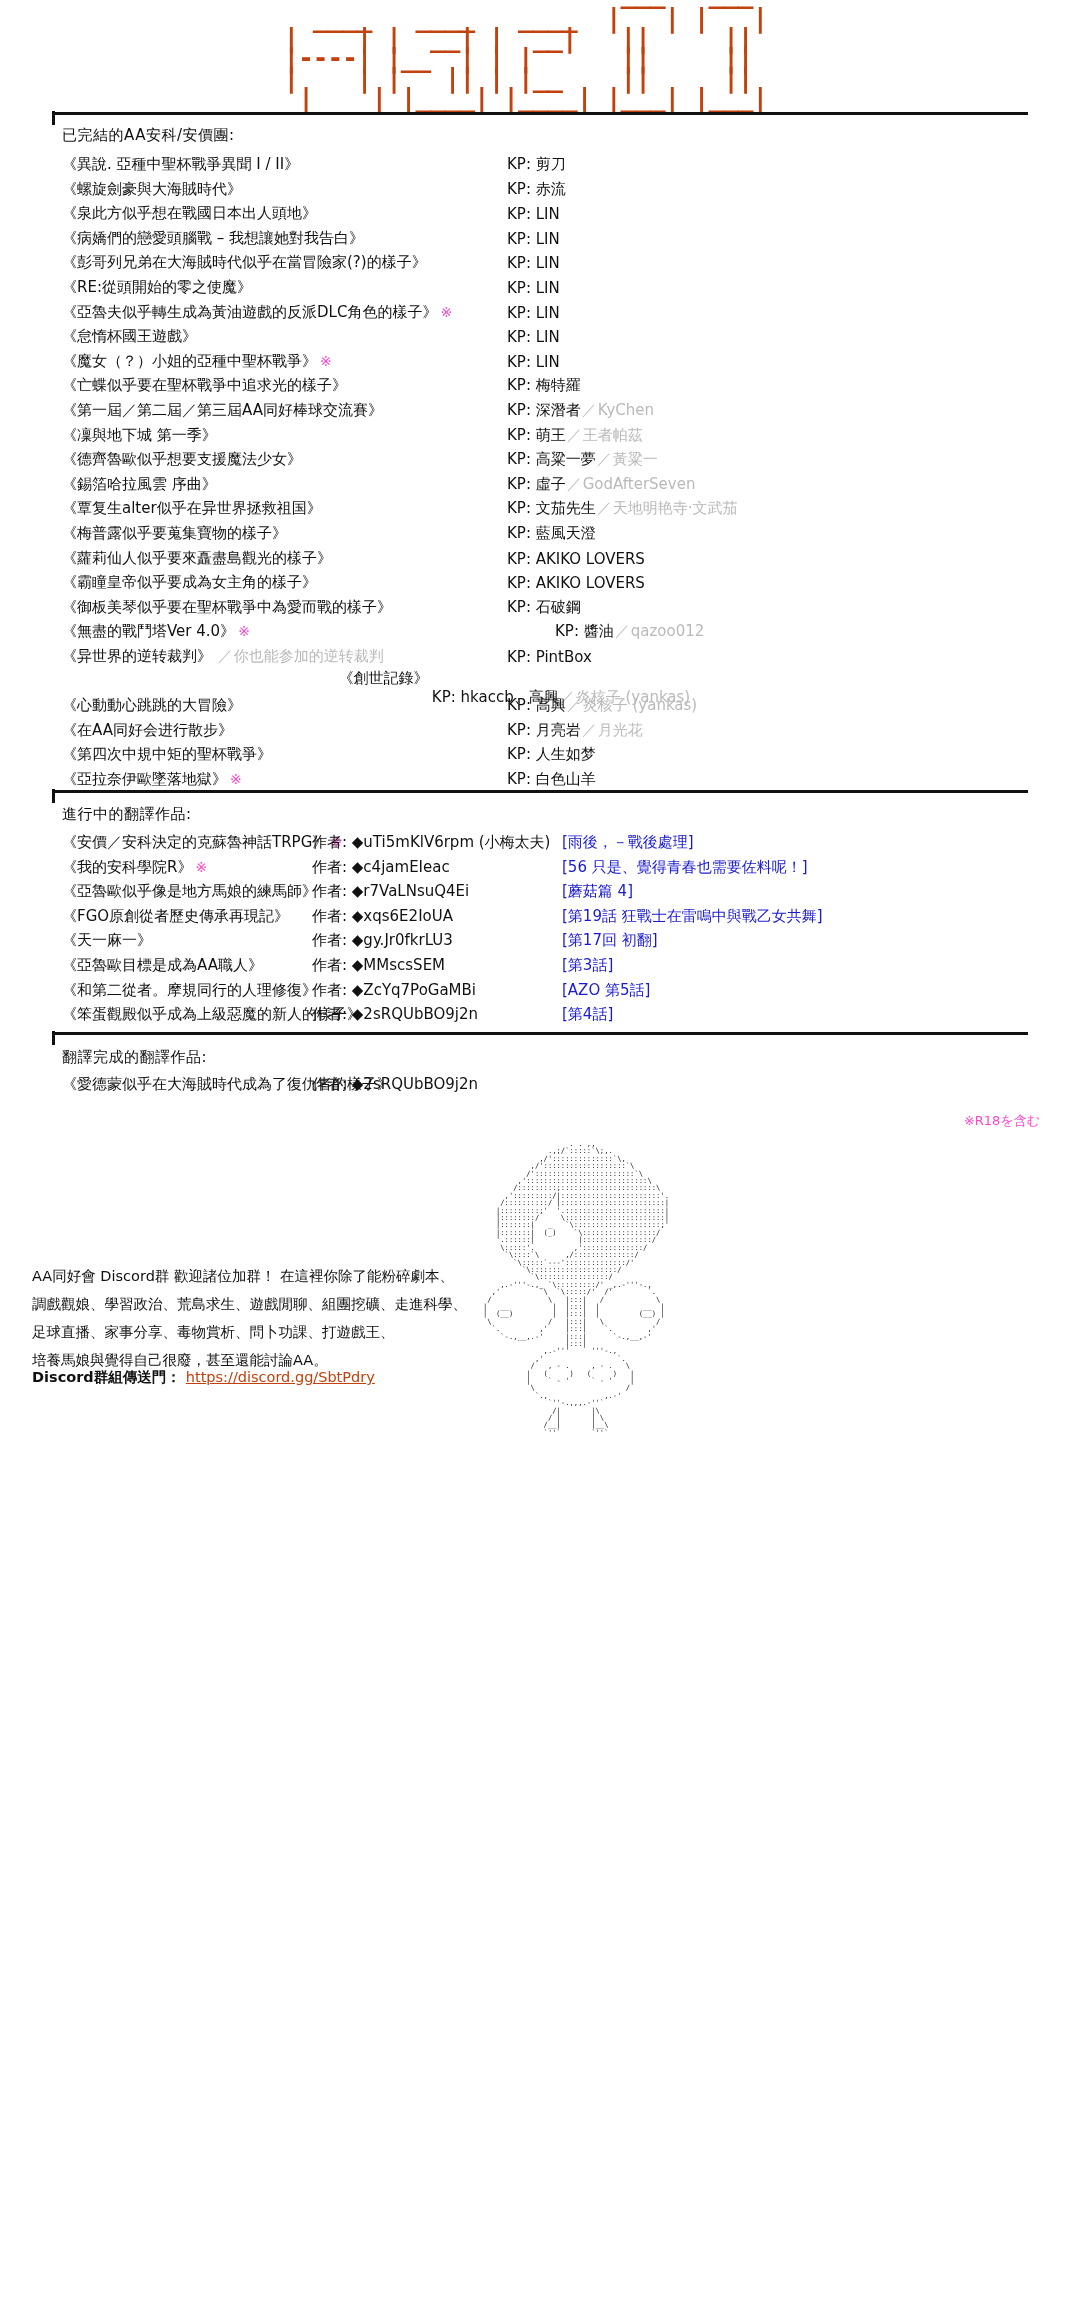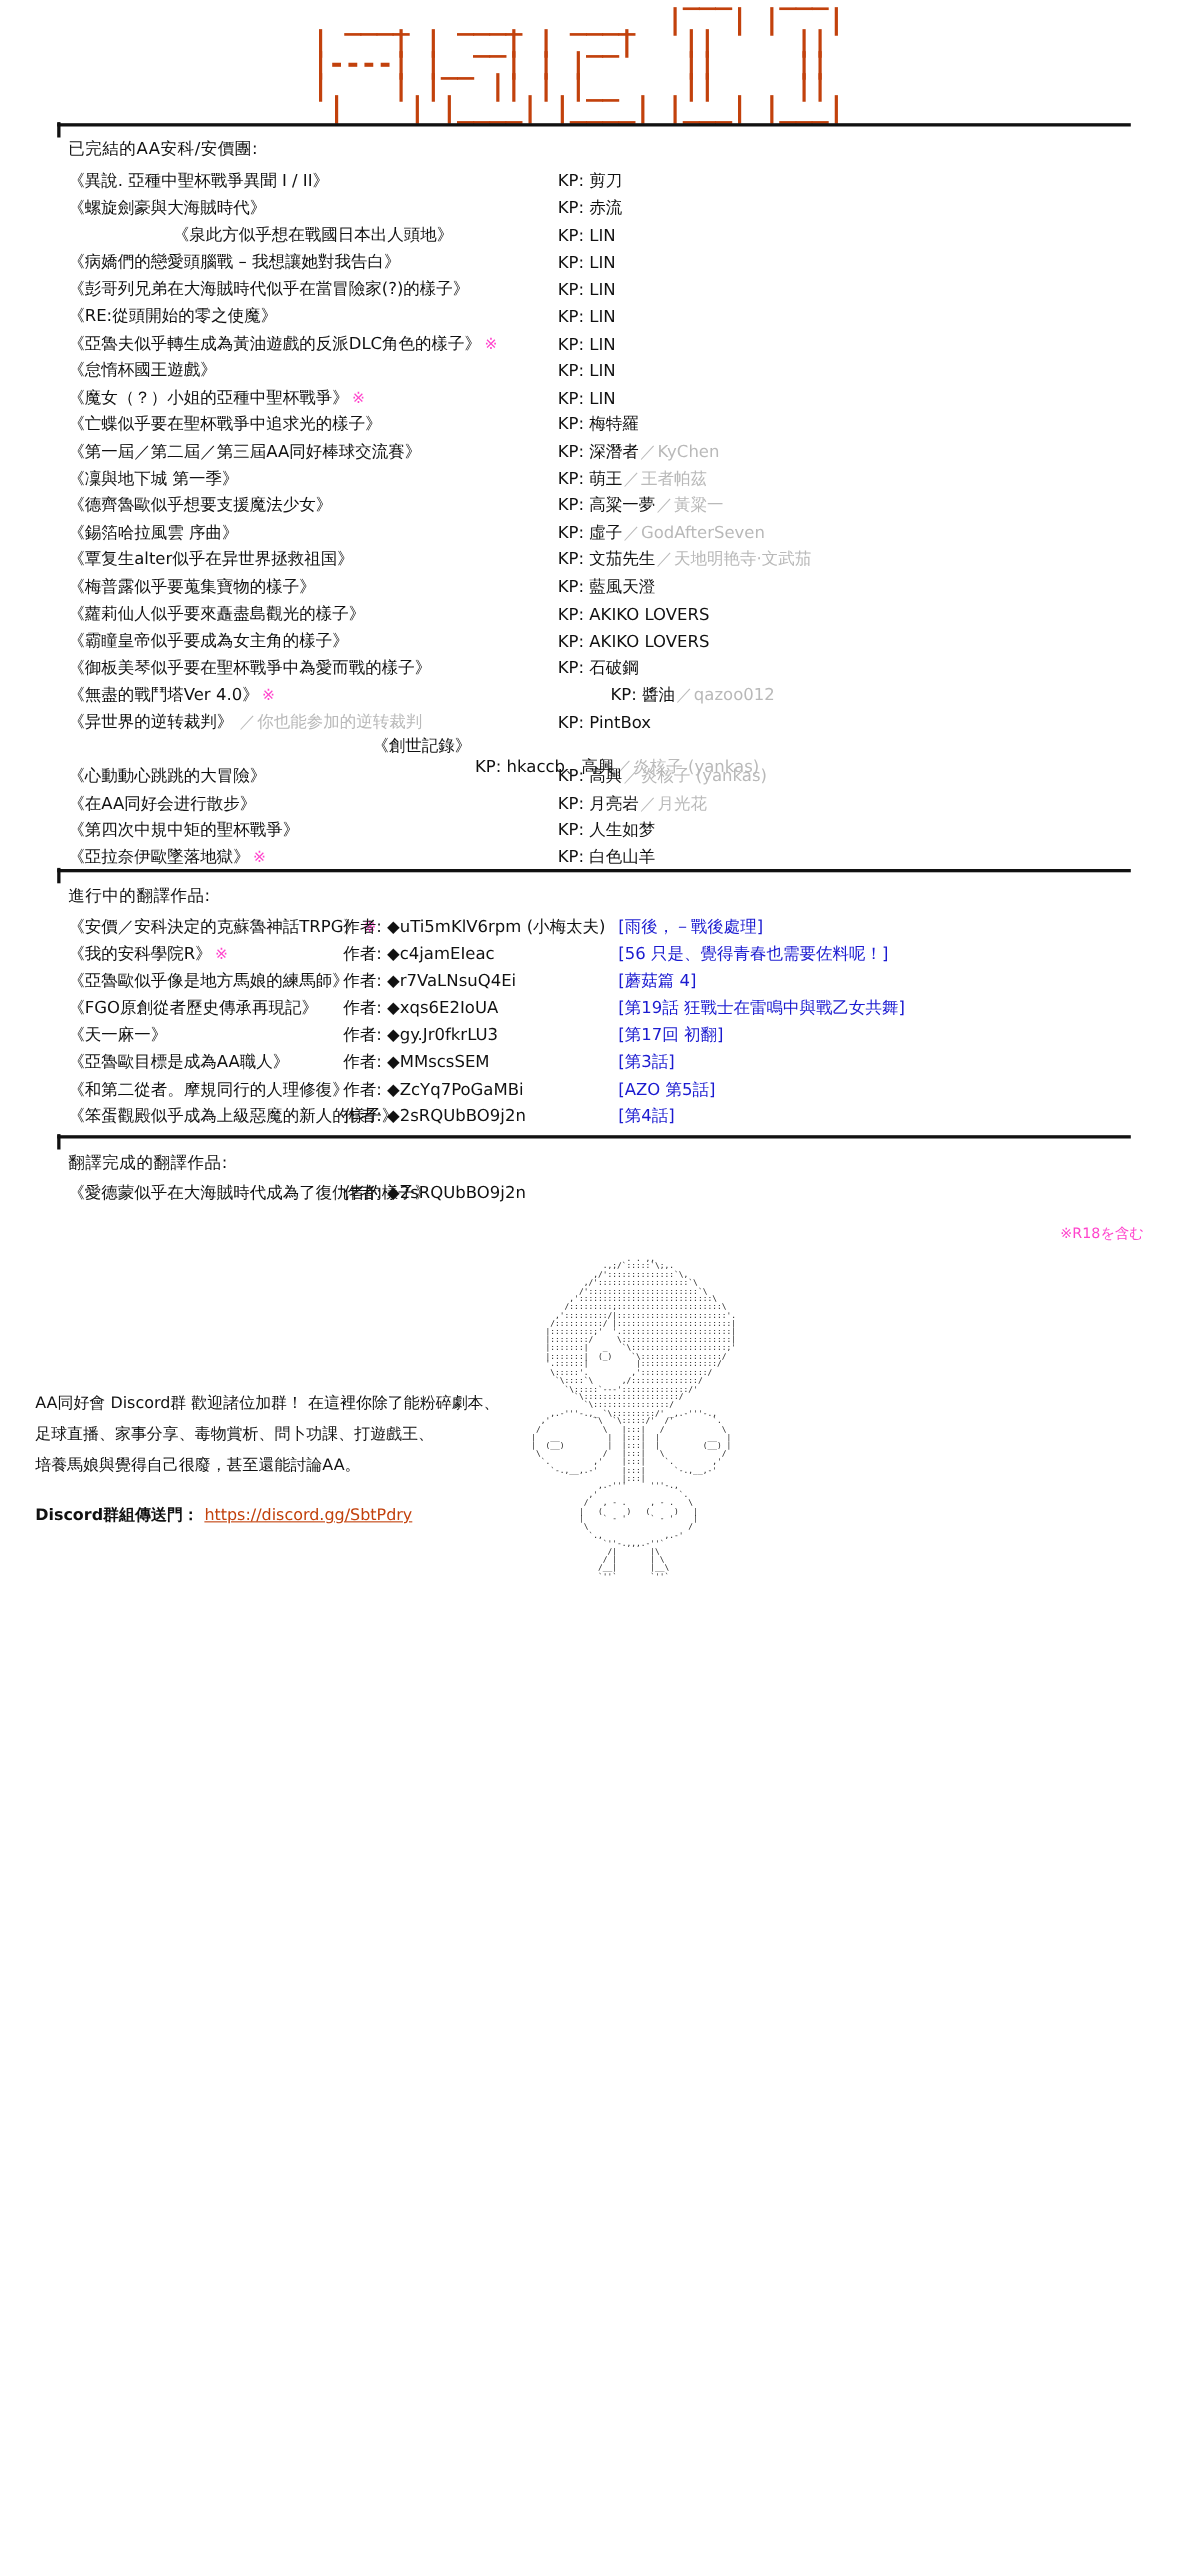--- a/index.html
+++ b/index.html
@@ -175,21 +175,21 @@
   <div id="completed-rows">
       <div class="row" style="top: 152px;">
         <div class="c-title" style="width: 445px;">《異說. 亞種中聖杯戰爭異聞 I / II》</div>
         <div class="c-kp"><span>KP: </span><span>剪刀</span></div>
       </div>
       <div class="row" style="top: 177px;">
         <div class="c-title" style="width: 445px;">《螺旋劍豪與大海賊時代》</div>
         <div class="c-kp"><span>KP: </span><span>赤流</span></div>
       </div>
       <div class="row" style="top: 201px;">
-        <div class="c-title" style="width: 445px; text-align: center;">《泉此方似乎想在戰國日本出人頭地》</div>
+        <div class="c-title" style="width: 445px;">《泉此方似乎想在戰國日本出人頭地》</div>
         <div class="c-kp"><span>KP: </span><span>LIN</span></div>
       </div>
       <div class="row" style="top: 226px;">
         <div class="c-title" style="width: 445px;">《病嬌們的戀愛頭腦戰 – 我想讓她對我告白》</div>
         <div class="c-kp"><span>KP: </span><span>LIN</span></div>
       </div>
       <div class="row" style="top: 250px;">
         <div class="c-title" style="width: 445px;">《彭哥列兄弟在大海賊時代似乎在當冒險家(?)的樣子》</div>
         <div class="c-kp"><span>KP: </span><span>LIN</span></div>
       </div>
@@ -373,20 +373,21 @@
               \                     /
                `.,             ,.-'
                   `''-.,,,.-''`
                    /|       |\
                   / |       | \
                  /__|       |__\
                  `''`       `''`</div>
 
   <div class="footer-text" style="top:1262px;">
     <span class="ln">AA同好會 Discord群 歡迎諸位加群！ 在這裡你除了能粉碎劇本、</span>
+    <span class="ln">調戲觀娘、學習政治、荒島求生、遊戲閒聊、組團挖礦、走進科學、</span>
     <span class="ln">足球直播、家事分享、毒物賞析、問卜功課、打遊戲王、</span>
     <span class="ln">培養馬娘與覺得自己很廢，甚至還能討論AA。</span>
   </div>
 
   <div class="discord-line" style="top:1368px;">
     <span>Discord群組傳送門：</span>
     <span class="discord-link">https://discord.gg/SbtPdry</span>
   </div>
 
 </div>

